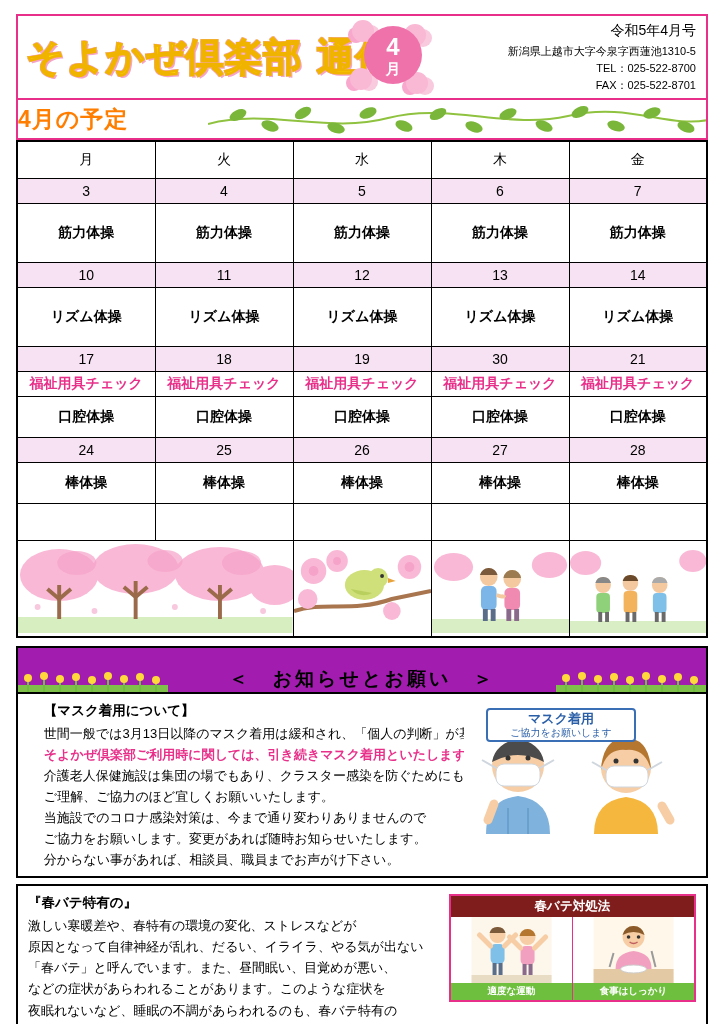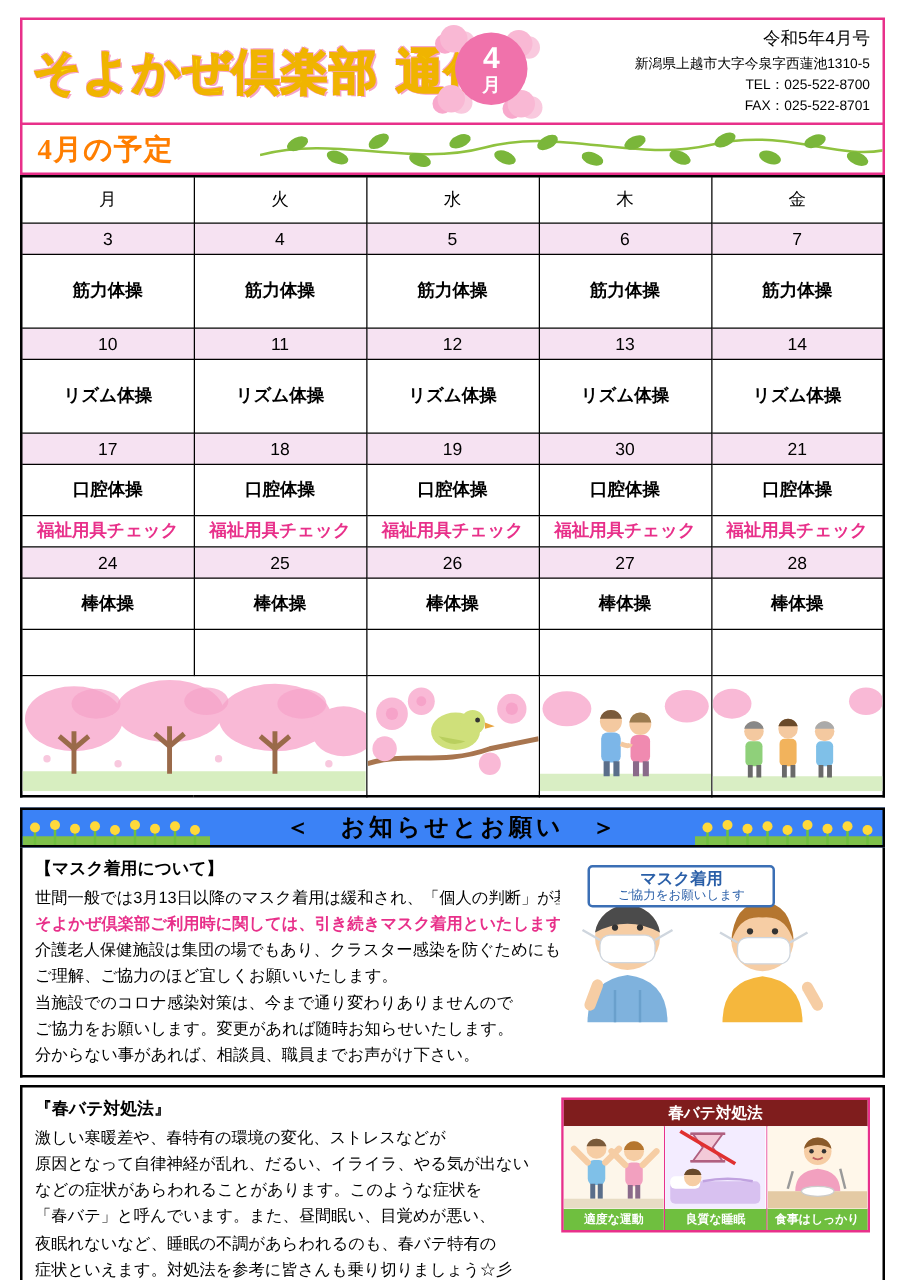--- a/index.html
+++ b/index.html
@@ -110,24 +110,22 @@
   .pub-label { margin-right: 8px; }
 
   
   .sched-bar {
     border: 2px solid #e8308a;
     border-top: none;
     box-sizing: border-box;
     height: 40px;
     display: flex;
     align-items: center;
-    padding-left: 12px;
     position: relative;
     overflow: hidden;
-    font-family: Liberation Serif, serif;
   }
   .sched-title {
     font-size: 23px;
     font-weight: bold;
     color: #ff7e00;
     letter-spacing: 1px;
     white-space: nowrap;
     z-index: 2;
   }
   .vine {
@@ -180,26 +178,26 @@
     padding: 0;
     position: relative;
     overflow: hidden;
   }
 
   
   .notice-bar {
     margin-top: 8px;
     border: 2px solid #000;
     box-sizing: border-box;
-    height: 32px;
+    height: 48px;
     display: flex;
-    align-items: center;
+    align-items: flex-end;
     justify-content: center;
     position: relative;
-    background: #3b82f6;
+    background: #a21caf;
   }
   .notice-title {
     font-size: 19px;
     font-weight: bold;
     letter-spacing: 3px;
     z-index: 2;
   }
   .grass {
     position: absolute;
     bottom: 0;
@@ -227,21 +225,21 @@
   .para-line {
     font-size: 13px;
     line-height: 1.62;
     white-space: nowrap;
   }
   .para-line.em {
     color: #e8308a;
     font-weight: bold;
   }
   .text-col { width: 62%; }
-  .flexrow { display: flex; align-items: flex-start; }
+  .flexrow { display: flex; align-items: flex-start; justify-content: flex-end; }
 
   
   .mask-illu {
     width: 232px;
     height: 126px;
     position: relative;
     margin-left: 6px;
     margin-top: 6px;
   }
   .mask-banner {
@@ -396,32 +394,32 @@
       </tr>
 
       <tr>
         <td class="date">17</td>
         <td class="date">18</td>
         <td class="date">19</td>
         <td class="date">30</td>
         <td class="date">21</td>
       </tr>
       <tr>
+        <td class="ev2">福祉用具チェック</td>
+        <td class="ev2">福祉用具チェック</td>
+        <td class="ev2">福祉用具チェック</td>
+        <td class="ev2">福祉用具チェック</td>
+        <td class="ev2">福祉用具チェック</td>
+      </tr>
+      <tr>
         <td class="ev">口腔体操</td>
         <td class="ev">口腔体操</td>
         <td class="ev">口腔体操</td>
         <td class="ev">口腔体操</td>
         <td class="ev">口腔体操</td>
-      </tr>
-      <tr>
-        <td class="ev2">福祉用具チェック</td>
-        <td class="ev2">福祉用具チェック</td>
-        <td class="ev2">福祉用具チェック</td>
-        <td class="ev2">福祉用具チェック</td>
-        <td class="ev2">福祉用具チェック</td>
       </tr>
 
       <tr>
         <td class="date">24</td>
         <td class="date">25</td>
         <td class="date">26</td>
         <td class="date">27</td>
         <td class="date">28</td>
       </tr>
       <tr>
@@ -650,25 +648,25 @@
             <path d="M198 98 L206 112" stroke="#f6cda4" stroke-width="9" stroke-linecap="round"></path>
           </g>
         </svg>
       </div>
     </div>
   </div>
 
   <div class="body-box haru-box">
     <div class="flexrow">
       <div class="text-col">
-        <div class="para-title">『春バテ対処法』</div>
+        <div class="para-title">『春バテ特有の』</div>
         <div class="para-line">激しい寒暖差や、春特有の環境の変化、ストレスなどが</div>
         <div class="para-line">原因となって自律神経が乱れ、だるい、イライラ、やる気が出ない</div>
+        <div class="para-line">「春バテ」と呼んでいます。また、昼間眠い、目覚めが悪い、</div>
         <div class="para-line">などの症状があらわれることがあります。このような症状を</div>
-        <div class="para-line">「春バテ」と呼んでいます。また、昼間眠い、目覚めが悪い、</div>
         <div class="para-line">夜眠れないなど、睡眠の不調があらわれるのも、春バテ特有の</div>
         <div class="para-line">症状といえます。対処法を参考に皆さんも乗り切りましょう☆彡</div>
       </div>
 
       <div class="haru-illu">
         <div class="haru-head">春バテ対処法</div>
         <div class="haru-cells">
 
           <div class="haru-cell">
             <div class="haru-img">
@@ -689,39 +687,20 @@
                   <path d="M49 31 L38 20 M63 31 L74 20" stroke="#f6cda4" stroke-width="5" stroke-linecap="round"></path>
                   <rect x="51" y="47" width="4" height="11" fill="#8a6a8a"></rect>
                   <rect x="57" y="47" width="4" height="11" fill="#8a6a8a"></rect>
                 </g>
                 <rect x="0" y="58" width="80" height="8" fill="#e8dcc4"></rect>
               </svg>
             </div>
             <div class="haru-cap">適度な運動</div>
           </div>
 
-          <div class="haru-cell">
-            <div class="haru-img">
-              <svg viewBox="0 0 80 66" width="100%" height="100%">
-                <rect width="80" height="66" fill="#f3ecff"></rect>
-                <g>
-                  <path d="M22 6 L46 6 L38 17 L46 28 L22 28 L30 17 Z" fill="#f3c9d8" stroke="#b06080" stroke-width="1.5"></path>
-                  <line x1="20" y1="6" x2="48" y2="6" stroke="#b06080" stroke-width="2"></line>
-                  <line x1="20" y1="28" x2="48" y2="28" stroke="#b06080" stroke-width="2"></line>
-                  <line x1="12" y1="4" x2="56" y2="30" stroke="#e03030" stroke-width="3"></line>
-                </g>
-                <rect x="4" y="44" width="72" height="18" rx="4" fill="#d8c1f0"></rect>
-                <rect x="4" y="40" width="24" height="10" rx="4" fill="#ffffff"></rect>
-                <circle cx="22" cy="41" r="7" fill="#f6cda4"></circle>
-                <path d="M22 34 a7 7 0 0 1 7 5 l-14 0 a7 7 0 0 1 7 -5" fill="#6a4a2a"></path>
-                <path d="M30 44 q20 -4 40 0" stroke="#c0a2e0" stroke-width="2" fill="none"></path>
-              </svg>
-            </div>
-            <div class="haru-cap">良質な睡眠</div>
-          </div>
 
           <div class="haru-cell">
             <div class="haru-img">
               <svg viewBox="0 0 80 66" width="100%" height="100%">
                 <rect width="80" height="66" fill="#fff7ea"></rect>
                 <circle cx="40" cy="20" r="11" fill="#f6cda4"></circle>
                 <path d="M40 9 a11 11 0 0 1 11 9 q-11 -6 -22 0 a11 11 0 0 1 11 -9" fill="#8a5a2a"></path>
                 <circle cx="35" cy="20" r="1.8" fill="#333"></circle>
                 <circle cx="45" cy="20" r="1.8" fill="#333"></circle>
                 <path d="M36 25 q4 3 8 0" stroke="#c06060" stroke-width="1.5" fill="none"></path>

